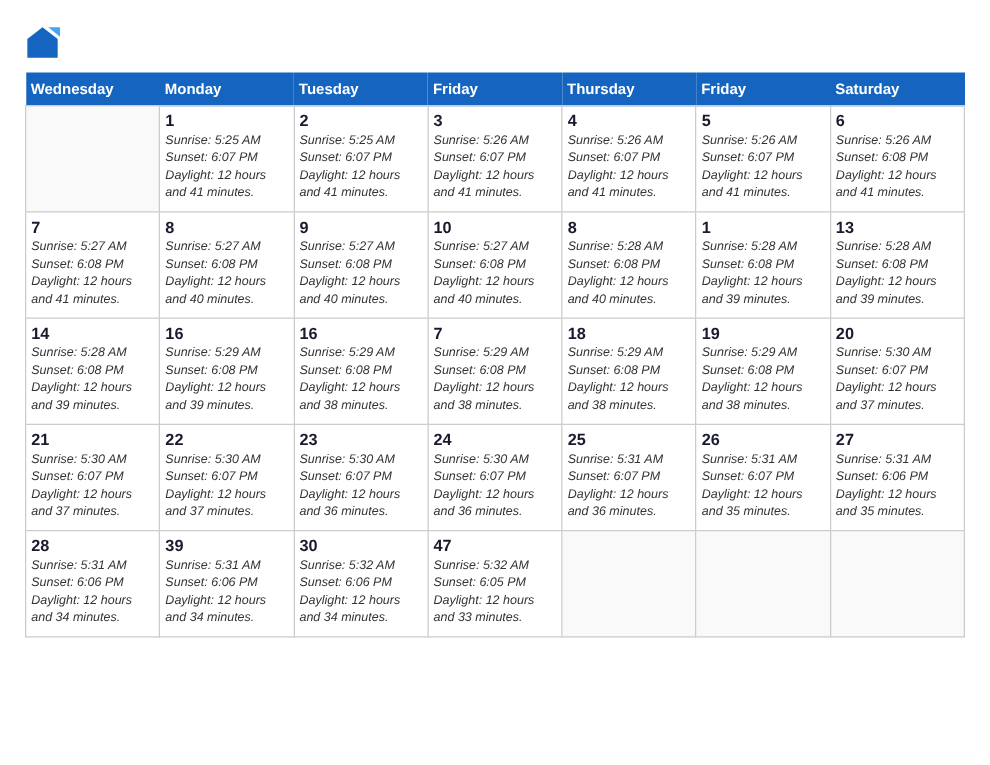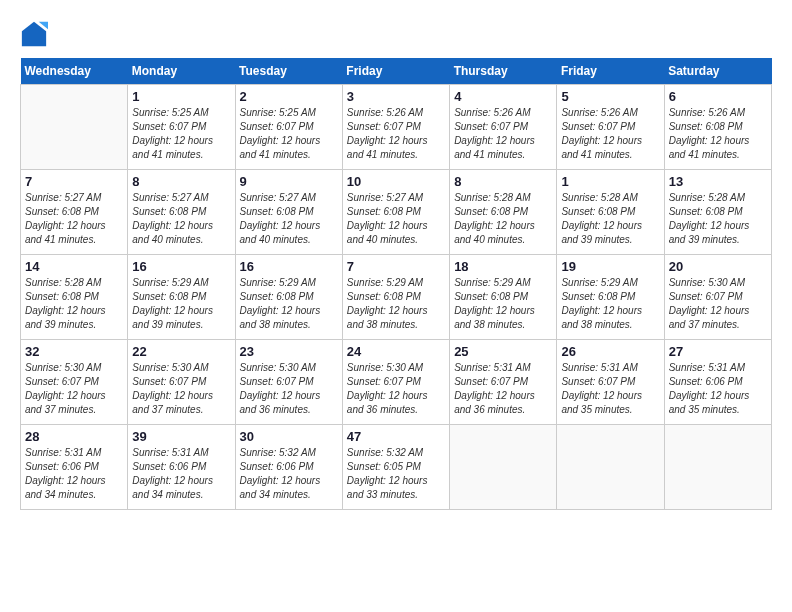--- a/index.html
+++ b/index.html
@@ -203,21 +203,21 @@
           <div class="day-number">19</div>
           <div class="day-info">Sunrise: 5:29 AM<br>Sunset: 6:08 PM<br>Daylight: 12 hours and 38 minutes.</div>
         </td>
         <td>
           <div class="day-number">20</div>
           <div class="day-info">Sunrise: 5:30 AM<br>Sunset: 6:07 PM<br>Daylight: 12 hours and 37 minutes.</div>
         </td>
       </tr>
       <tr>
         <td>
-          <div class="day-number">32</div>
+          <div class="day-number">21</div>
           <div class="day-info">Sunrise: 5:30 AM<br>Sunset: 6:07 PM<br>Daylight: 12 hours and 37 minutes.</div>
         </td>
         <td>
           <div class="day-number">22</div>
           <div class="day-info">Sunrise: 5:30 AM<br>Sunset: 6:07 PM<br>Daylight: 12 hours and 37 minutes.</div>
         </td>
         <td>
           <div class="day-number">23</div>
           <div class="day-info">Sunrise: 5:30 AM<br>Sunset: 6:07 PM<br>Daylight: 12 hours and 36 minutes.</div>
         </td>

